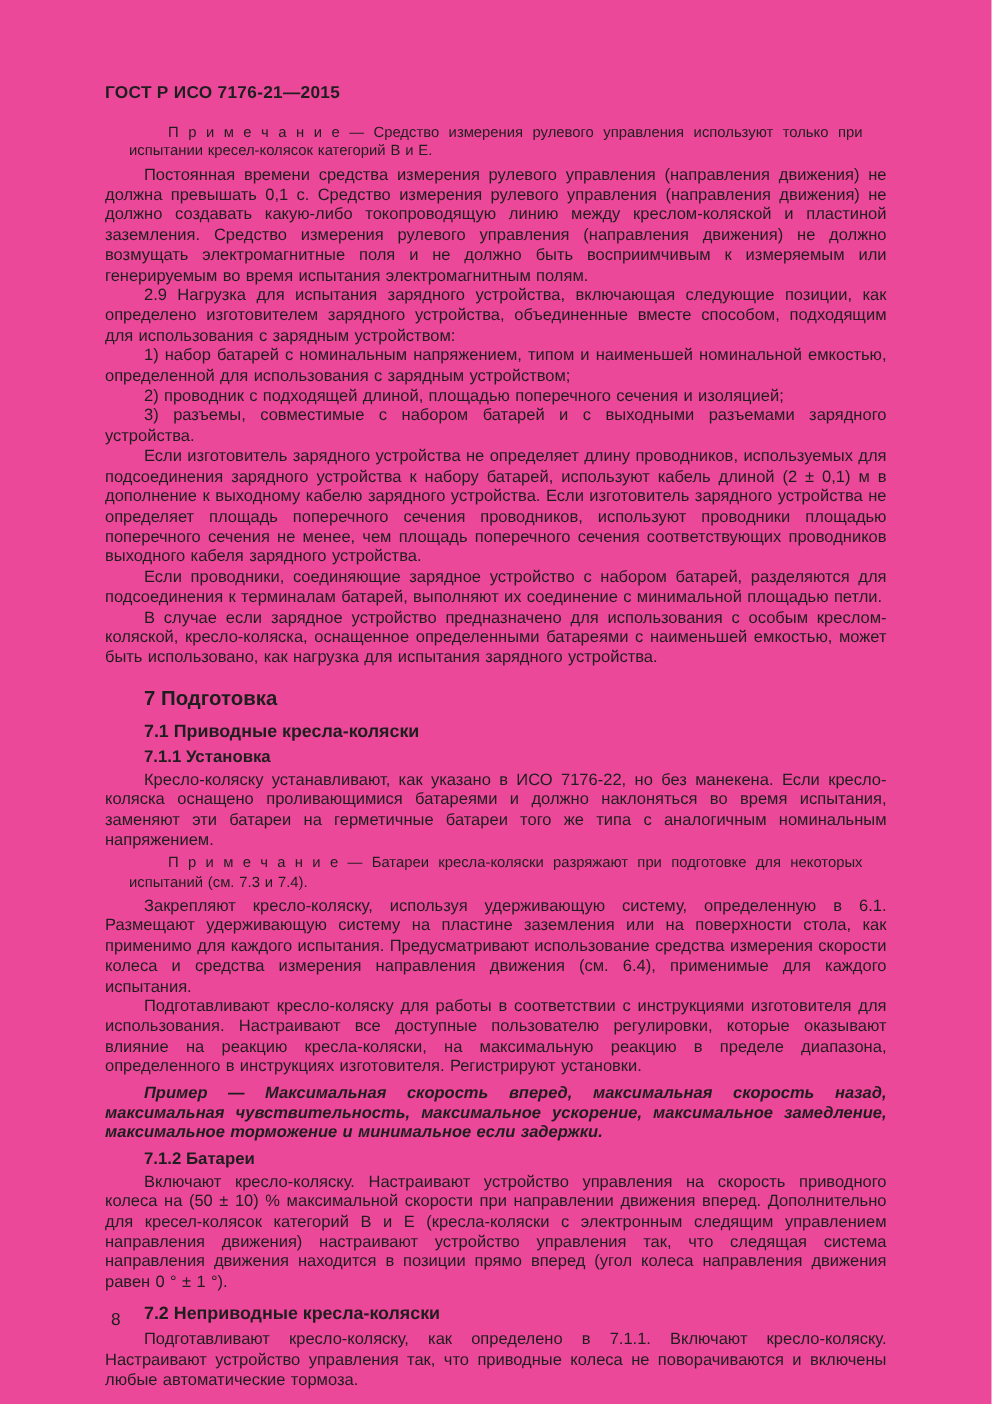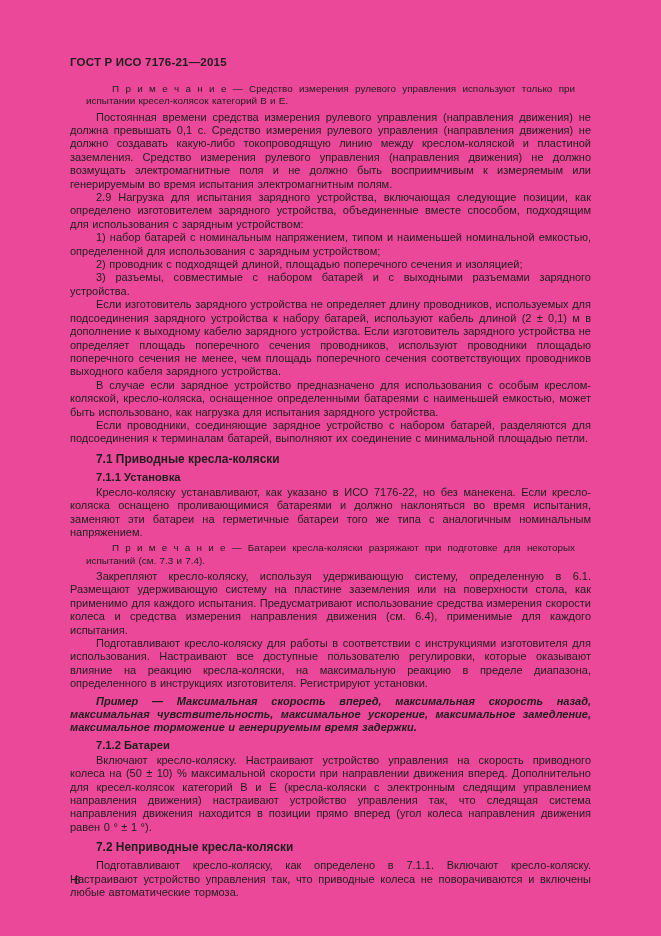--- a/index.html
+++ b/index.html
@@ -66,31 +66,32 @@
 <div class="page">
   <div class="doc-header">ГОСТ Р ИСО 7176-21—2015</div>
 
   <p class="note">П р и м е ч а н и е  — Средство измерения рулевого управления используют только при испытании кресел-колясок категорий В и Е.</p>
   <p>Постоянная времени средства измерения рулевого управления (направления движения) не должна превышать 0,1 с. Средство измерения рулевого управления (направления движения) не должно создавать какую-либо токопроводящую линию между креслом-коляской и пластиной заземления. Средство измерения рулевого управления (направления движения) не должно возмущать электромагнитные поля и не должно быть восприимчивым к измеряемым или генерируемым во время испытания электромагнитным полям.</p>
   <p>2.9 Нагрузка для испытания зарядного устройства, включающая следующие позиции, как определено изготовителем зарядного устройства, объединенные вместе способом, подходящим для использования с зарядным устройством:</p>
   <p>1) набор батарей с номинальным напряжением, типом и наименьшей номинальной емкостью, определенной для использования с зарядным устройством;</p>
   <p>2) проводник с подходящей длиной, площадью поперечного сечения и изоляцией;</p>
   <p>3) разъемы, совместимые с набором батарей и с выходными разъемами зарядного устройства.</p>
   <p>Если изготовитель зарядного устройства не определяет длину проводников, используемых для подсоединения зарядного устройства к набору батарей, используют кабель длиной (2 ± 0,1) м в дополнение к выходному кабелю зарядного устройства. Если изготовитель зарядного устройства не определяет площадь поперечного сечения проводников, используют проводники площадью поперечного сечения не менее, чем площадь поперечного сечения соответствующих проводников выходного кабеля зарядного устройства.</p>
+  <p>Если проводники, соединяющие зарядное устройство с набором батарей, разделяются для подсоединения к терминалам батарей, выполняют их соединение с минимальной площадью петли.</p>
   <p>В случае если зарядное устройство предназначено для использования с особым креслом-коляской, кресло-коляска, оснащенное определенными батареями с наименьшей емкостью, может быть использовано, как нагрузка для испытания зарядного устройства.</p>
-  <p>Если проводники, соединяющие зарядное устройство с набором батарей, разделяются для подсоединения к терминалам батарей, выполняют их соединение с минимальной площадью петли.</p>
 
+  <div class="h1">7 Подготовка</div>
   <div class="h2">7.1 Приводные кресла-коляски</div>
   <div class="h3">7.1.1 Установка</div>
 
   <p>Кресло-коляску устанавливают, как указано в ИСО 7176-22, но без манекена. Если кресло-коляска оснащено проливающимися батареями и должно наклоняться во время испытания, заменяют эти батареи на герметичные батареи того же типа с аналогичным номинальным напряжением.</p>
   <p class="note">П р и м е ч а н и е  — Батареи кресла-коляски разряжают при подготовке для некоторых испытаний (см. 7.3 и 7.4).</p>
   <p>Закрепляют кресло-коляску, используя удерживающую систему, определенную в 6.1. Размещают удерживающую систему на пластине заземления или на поверхности стола, как применимо для каждого испытания. Предусматривают использование средства измерения скорости колеса и средства измерения направления движения (см. 6.4), применимые для каждого испытания.</p>
   <p>Подготавливают кресло-коляску для работы в соответствии с инструкциями изготовителя для использования. Настраивают все доступные пользователю регулировки, которые оказывают влияние на реакцию кресла-коляски, на максимальную реакцию в пределе диапазона, определенного в инструкциях изготовителя. Регистрируют установки.</p>
-  <p class="example">Пример — Максимальная скорость вперед, максимальная скорость назад, максимальная чувствительность, максимальное ускорение, максимальное замедление, максимальное торможение и генерируемым время задержки.</p>
+  <p class="example">Пример — Максимальная скорость вперед, максимальная скорость назад, максимальная чувствительность, максимальное ускорение, максимальное замедление, максимальное торможение и минимальное если задержки.</p>
 
   <div class="h3">7.1.2 Батареи</div>
   <p>Включают кресло-коляску. Настраивают устройство управления на скорость приводного колеса на (50 ± 10) % максимальной скорости при направлении движения вперед. Дополнительно для кресел-колясок категорий В и Е (кресла-коляски с электронным следящим управлением направления движения) настраивают устройство управления так, что следящая система направления движения находится в позиции прямо вперед (угол колеса направления движения равен 0 ° ± 1 °).</p>
 
   <div class="h2">7.2 Неприводные кресла-коляски</div>
   <p>Подготавливают кресло-коляску, как определено в 7.1.1. Включают кресло-коляску. Настраивают устройство управления так, что приводные колеса не поворачиваются и включены любые автоматические тормоза.</p>
 
   <div class="page-number">8</div>
 </div>
 

